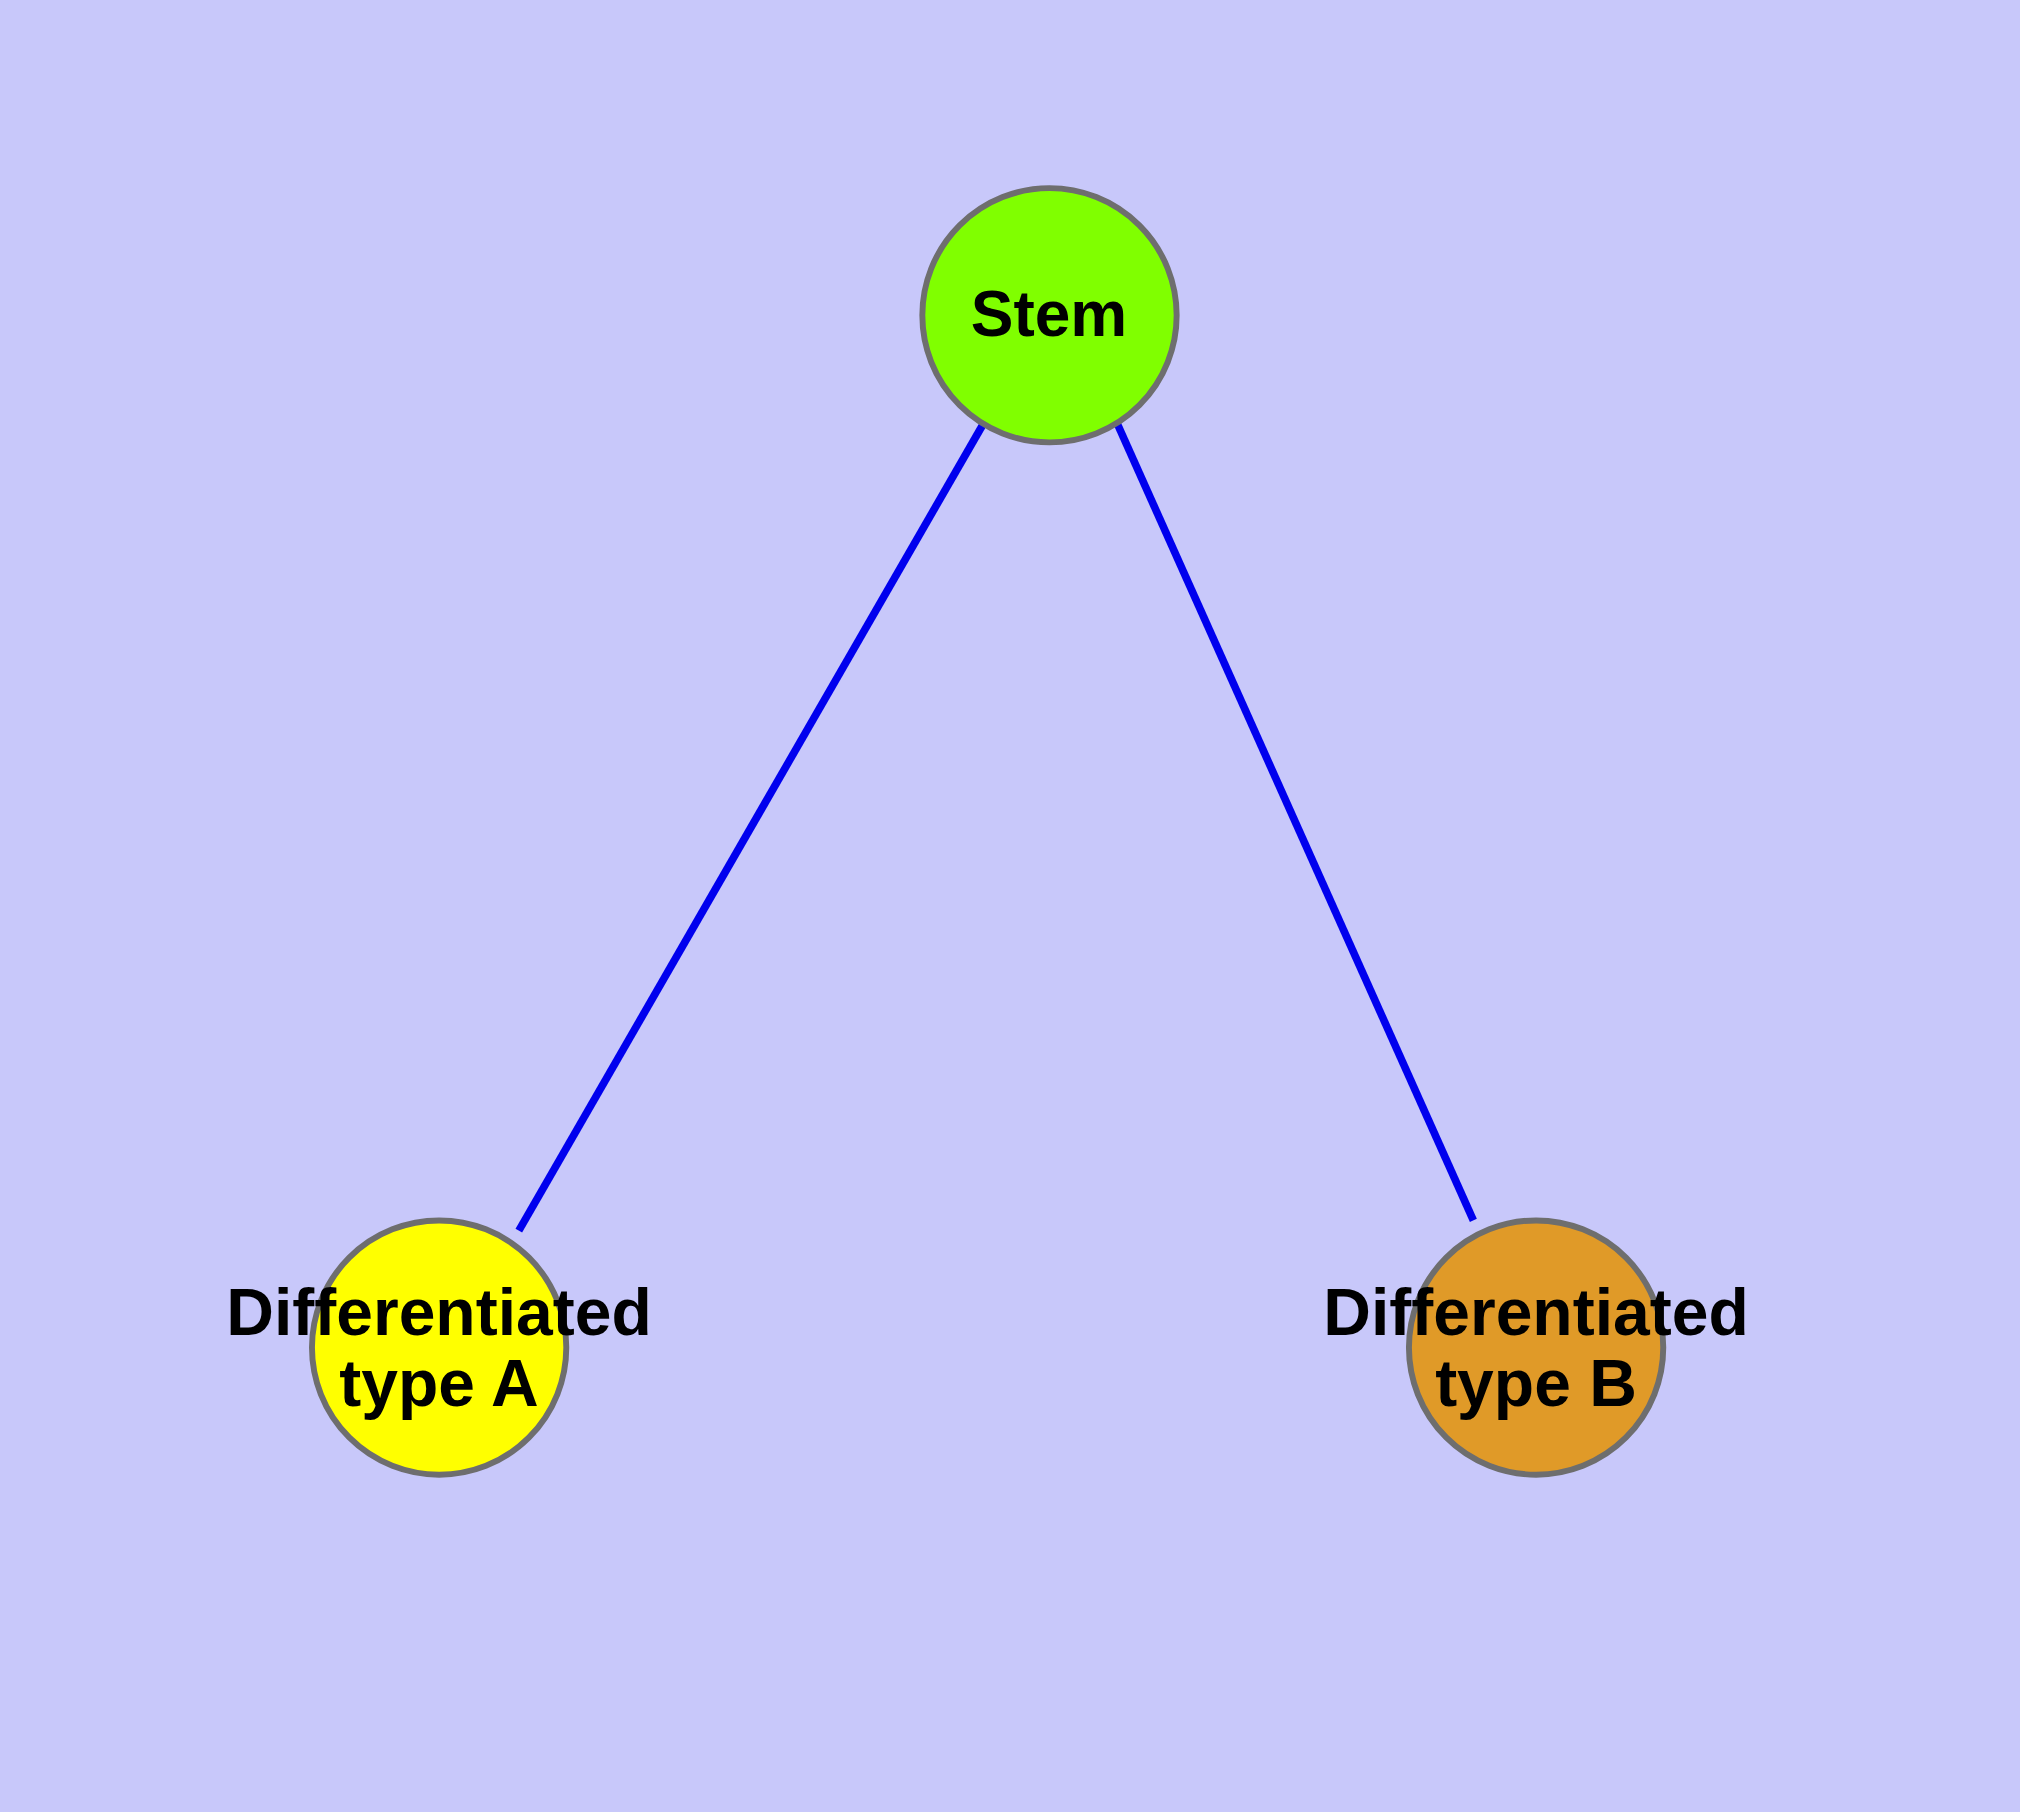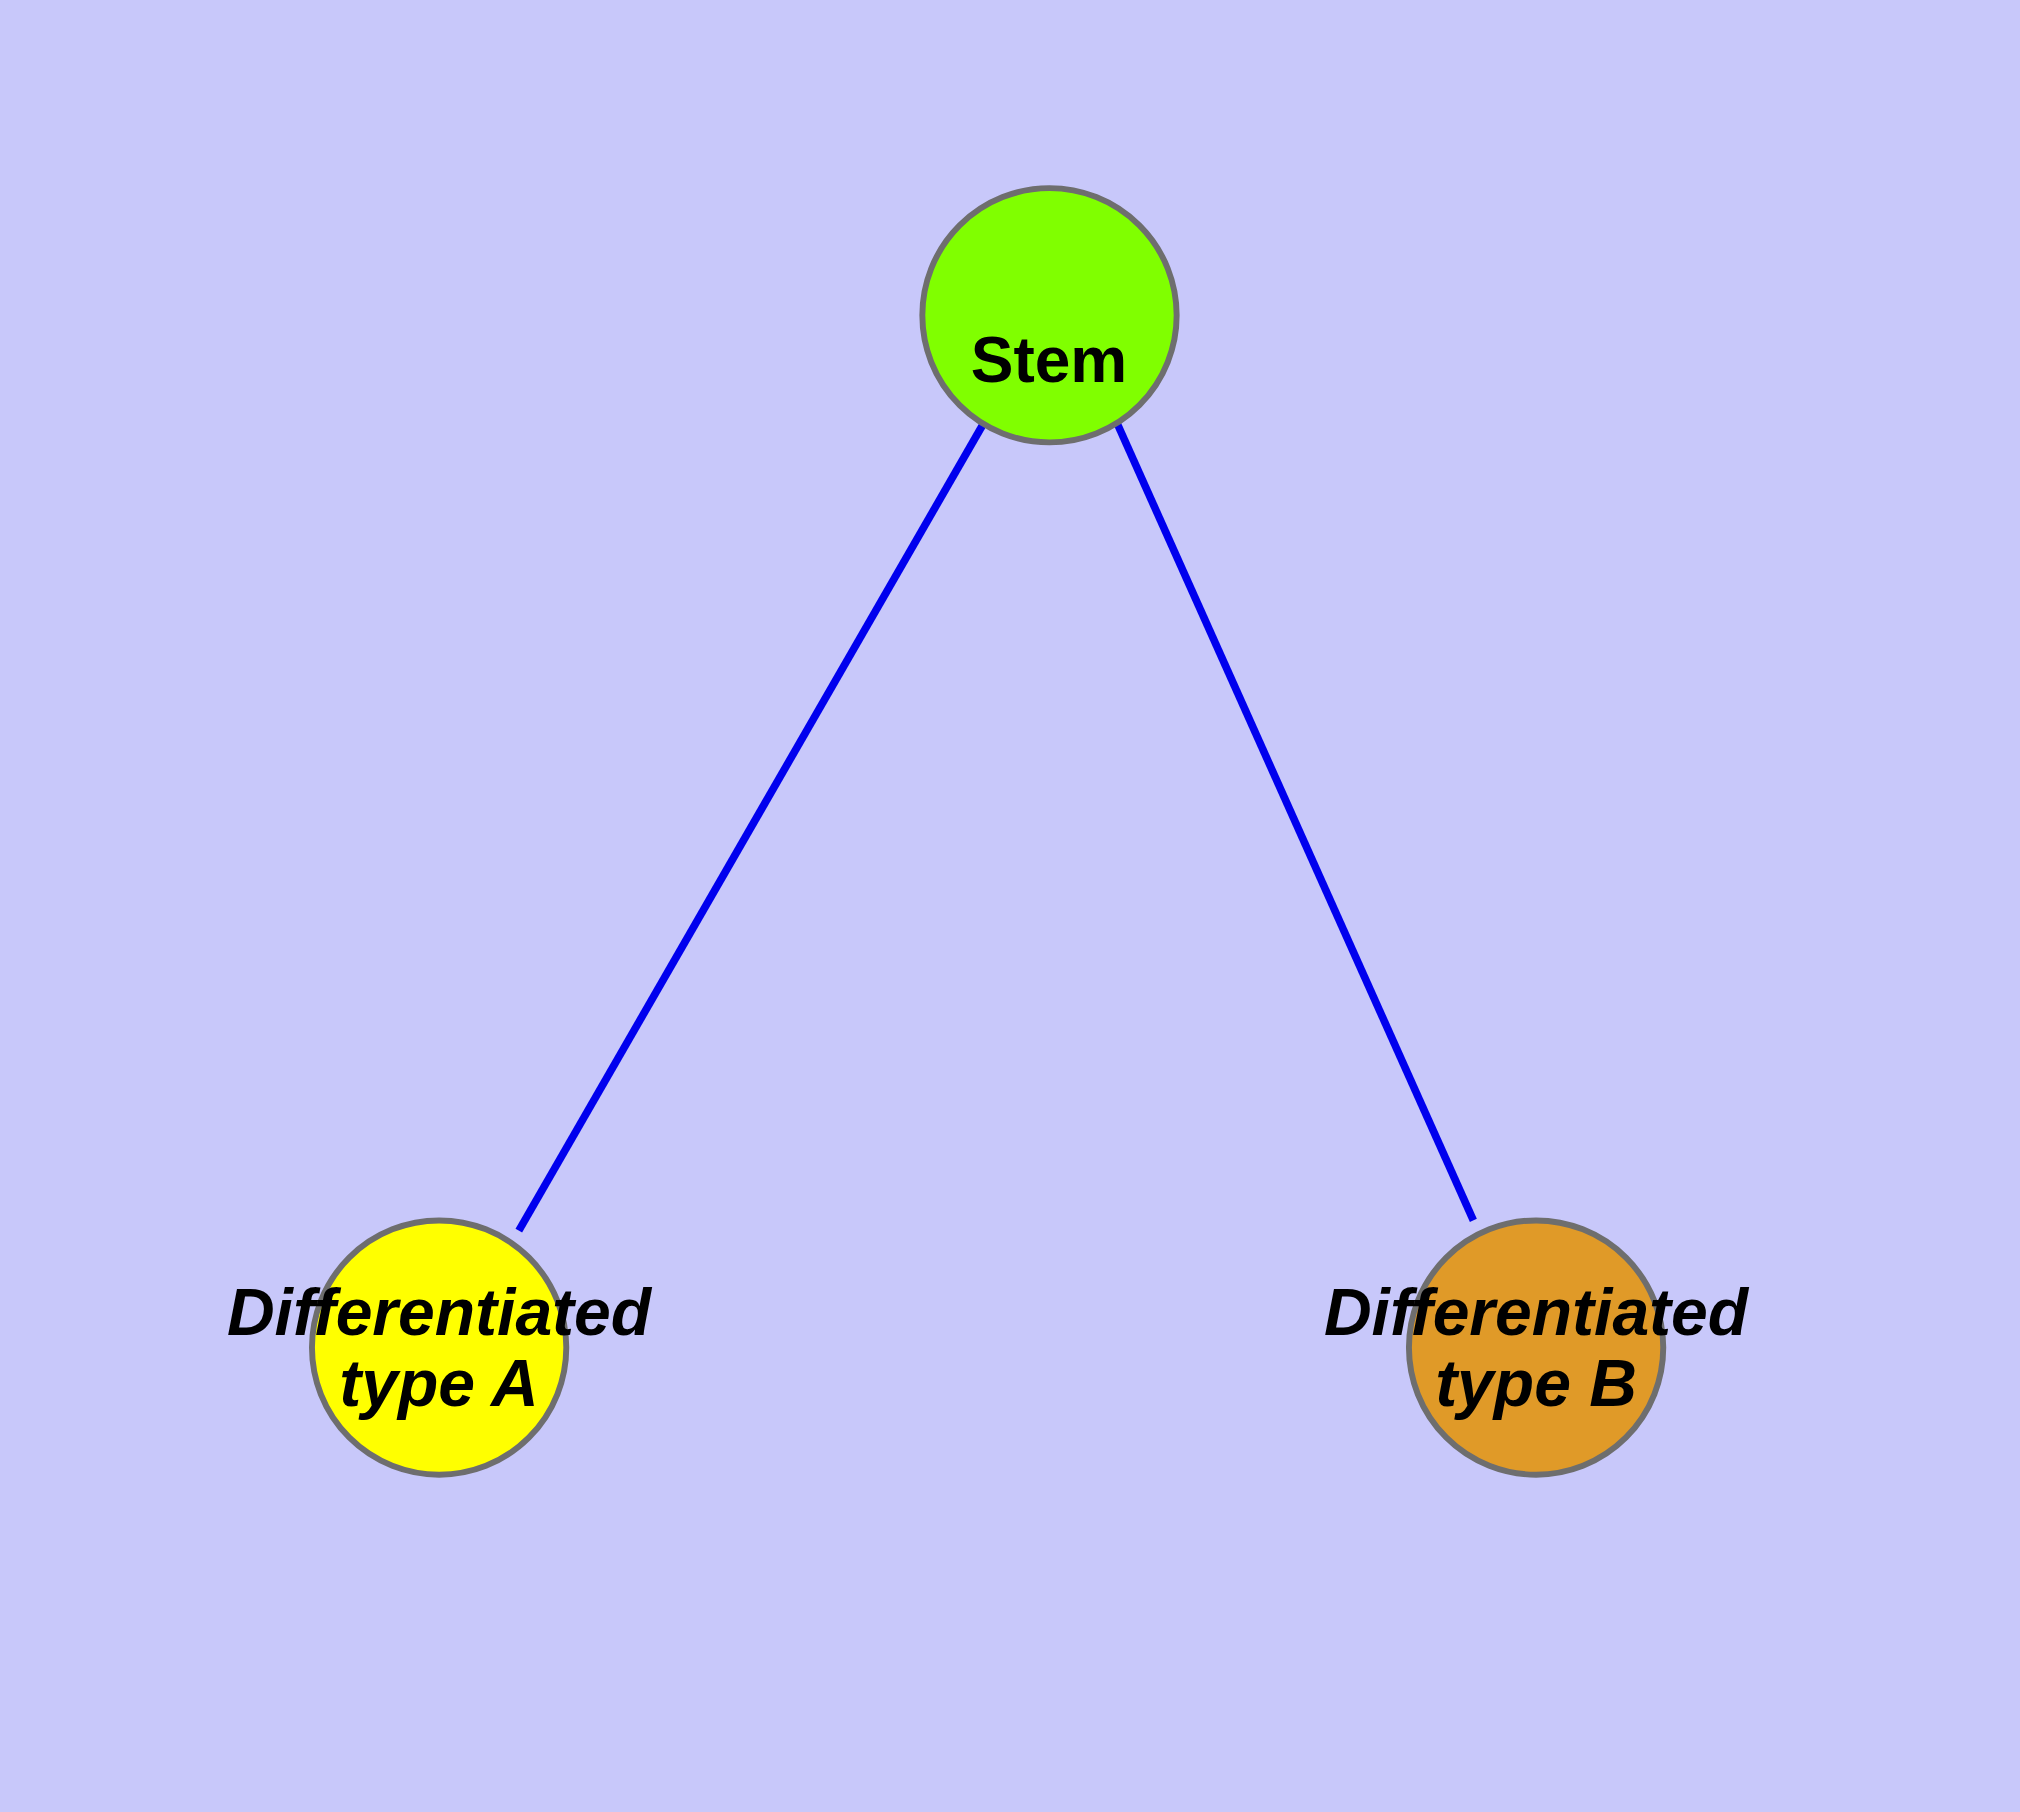--- a/index.html
+++ b/index.html
@@ -28,25 +28,23 @@
     font-family: "Liberation Sans", "DejaVu Sans", sans-serif;
     font-weight: bold;
     color: #000000;
     white-space: pre;
     line-height: 1.08;
     pointer-events: none;
     transform: translate(-50%, -50%);
   }
   .label-stem {
     font-size: 64px;
-    margin-top: 46px;
   }
   .label-diff {
     font-size: 66px;
-    font-style: italic;
   }
 </style>
 </head>
 <body>
 
 <div id="canvas" style="width: 2021px; height: 1812px; background: rgb(200, 200, 250);">
 
   <svg id="graph-svg" viewBox="0 0 2384 2138" preserveAspectRatio="none" xmlns="http://www.w3.org/2000/svg" style="width: 2021px; height: 1812px;">
 
     <rect id="bg-rect" x="0" y="0" width="2384" height="2138" fill="#c8c8fa"></rect>

